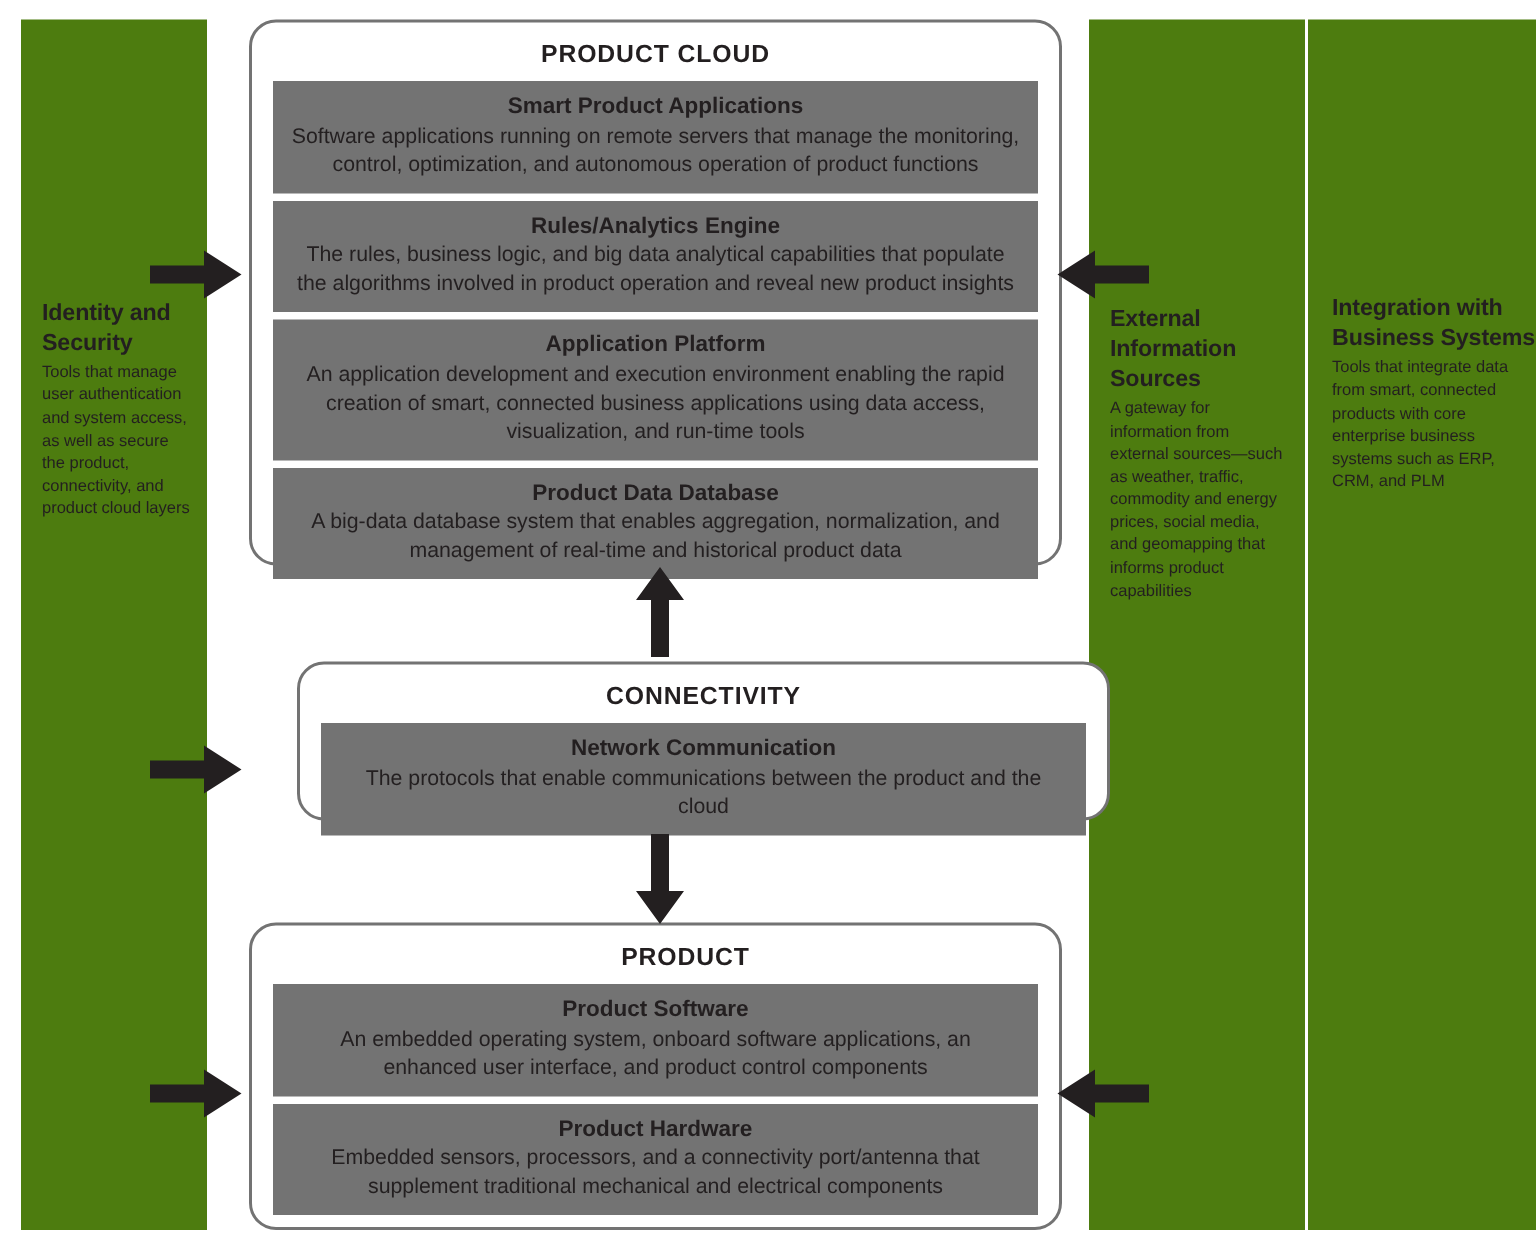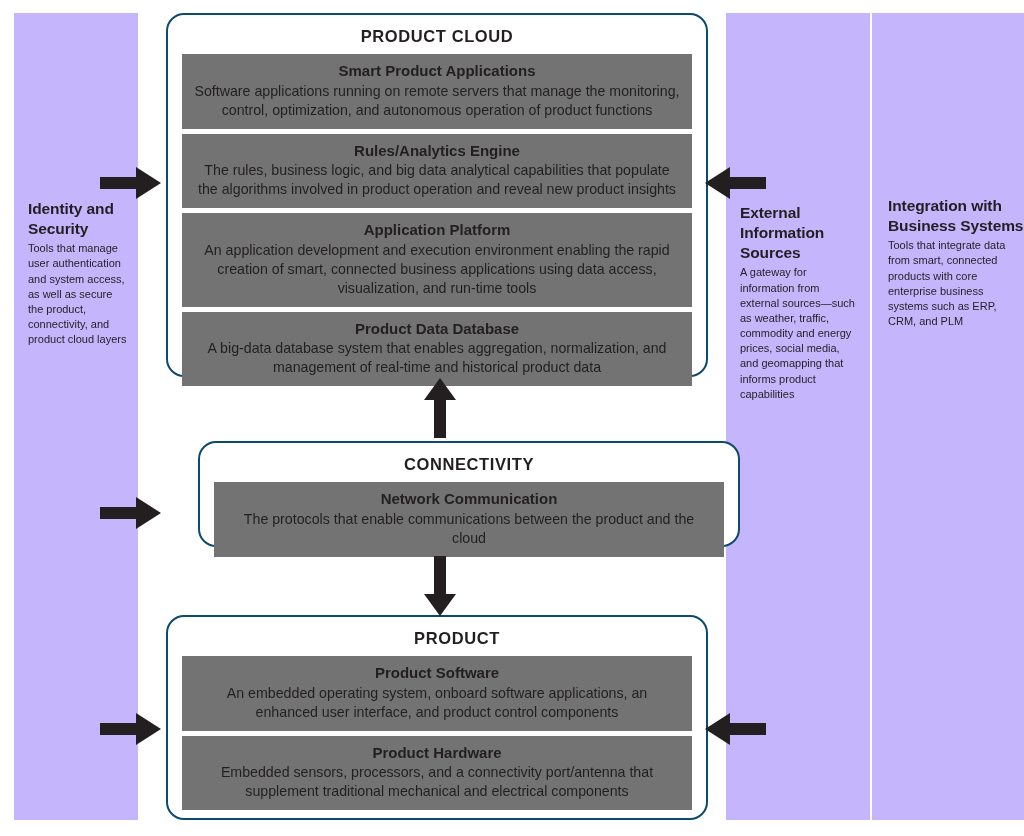--- a/index.html
+++ b/index.html
@@ -12,21 +12,21 @@
     height: 836px;
     position: relative;
     font-family: "Liberation Sans", sans-serif;
     color: #231f20;
     overflow: hidden;
   }
 
   
   .side-panel {
     position: absolute;
-    background: #c4b5fd;
+    background: #4d7c0f;
     box-sizing: border-box;
   }
   #panel-identity  { left: 14px;  top: 13px; width: 124px; height: 807px; }
   #panel-external  { left: 726px; top: 13px; width: 144px; height: 807px; }
   #panel-integration { left: 872px; top: 13px; width: 166px; height: 807px; }
 
   .panel-inner {
     position: absolute;
     left: 14px;
     right: 10px;
@@ -44,21 +44,21 @@
   }
   .panel-body {
     font-size: 11px;
     line-height: 1.38;
     margin: 0;
   }
 
   
   .group-box {
     position: absolute;
-    border: 2px solid #0c4a6e;
+    border: 2px solid #737373;
     border-radius: 18px;
     background: #ffffff;
     box-sizing: border-box;
   }
   #box-cloud        { left: 166px; top: 13px;  width: 542px; height: 364px; }
   #box-connectivity { left: 166px; top: 441px; width: 542px; height: 106px; margin-left: 32px; }
   #box-product      { left: 166px; top: 615px; width: 542px; height: 205px; }
 
   .group-title {
     text-align: center;

